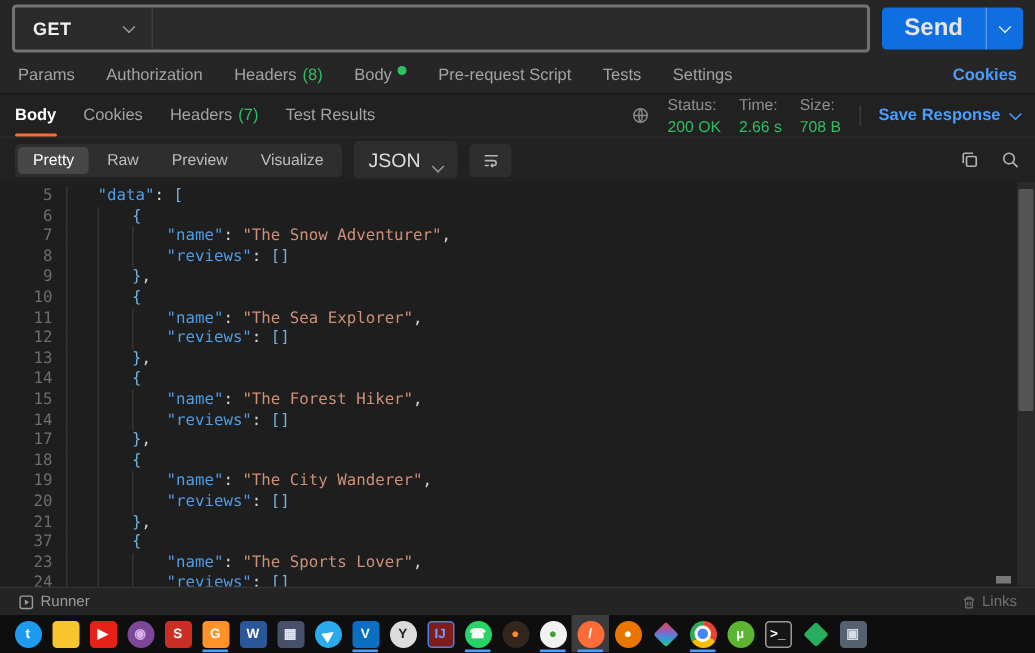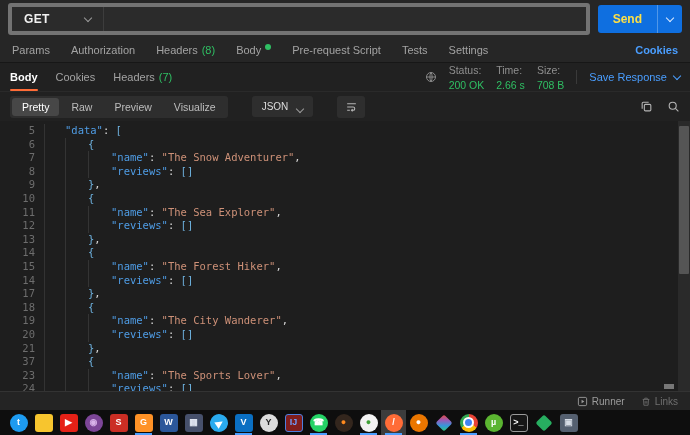--- a/index.html
+++ b/index.html
@@ -2,29 +2,29 @@
 <html><head>
 <meta charset="utf-8">
 <style>
   html,body{margin:0;padding:0;background:#000;}
   .app{width:690px;height:435px;display:flex;flex-direction:column;overflow:hidden;
        background:#212121;color:#ddd;font-family:"Liberation Sans",sans-serif;}
 
   
   .reqbar{height:38px;flex:none;display:flex;align-items:center;padding:0 8px;background:#262626;}
   .urlgroup{flex:1;display:flex;align-items:center;height:32px;background:#2b2b2b;
-            border:4px solid #737373;border-radius:3px;box-sizing:border-box;}
+            border:2px solid #737373;border-radius:3px;box-sizing:border-box;}
   .method{display:flex;align-items:center;justify-content:space-between;width:92px;height:100%;
           padding:0 12px;border-right:1px solid #3d3d3d;box-sizing:border-box;cursor:pointer;}
   .method-label{font-size:12px;font-weight:bold;color:#f2f2f2;letter-spacing:.3px;}
   .url-input{flex:1;background:transparent;border:0;outline:none;color:#e6e6e6;
              font-size:11.5px;padding:0 12px;font-family:"Liberation Sans",sans-serif;}
   .send-btn{margin-left:8px;height:28px;background:#0f6fe0;border-radius:3px;display:flex;
             align-items:center;flex:none;cursor:pointer;}
-  .send-label{padding:0 15px;font-size:12px;font-weight:bold;color:#fde047;}
+  .send-label{padding:0 15px;font-size:16px;font-weight:bold;color:#e5e5e5;}
   .send-divider{width:1px;align-self:stretch;background:rgba(255,255,255,.28);}
   .send-caret{padding:0 9px;display:flex;}
 
   .chev{display:inline-block;width:5px;height:5px;border-right:1.5px solid #9a9a9a;
         border-bottom:1.5px solid #9a9a9a;transform:rotate(45deg);margin-top:-2px;}
   .chev.white{border-color:#dce9ff;}
   .chev.blue{border-color:#4a9eff;}
   .chev.up{transform:rotate(-135deg);margin-top:3px;border-color:#cfcfcf;}
 
   
@@ -40,30 +40,30 @@
             font-size:11px;color:#a3a3a3;border-bottom:1px solid #2a2a2a;}
   .resptabs{display:flex;height:100%;}
   .resptabs .tab{margin-right:18px;display:flex;align-items:center;gap:4px;position:relative;cursor:pointer;}
   .resptabs .tab.active{color:#fff;font-weight:bold;}
   .resptabs .tab.active::after{content:"";position:absolute;left:0;right:0;bottom:0;height:2px;
                                background:#ff6c37;border-radius:1px;}
   .respmeta{margin-left:auto;display:flex;align-items:center;gap:12px;font-size:10.5px;color:#8f8f8f;}
   .metaitem{display:flex;gap:3px;white-space:nowrap;flex-direction:column;}
   .metaval{color:#2fbf63;}
   .meta-divider{width:1px;height:14px;background:#3a3a3a;}
-  .save-response{color:#4a9eff;font-weight:normal;font-size:11px;display:flex;align-items:center;
+  .save-response{color:#4a9eff;font-weight:bold;font-size:11px;display:flex;align-items:center;
                  gap:7px;cursor:pointer;white-space:nowrap;}
 
   
-  .toolbar{height:29px;flex:none;display:flex;align-items:center;padding:0 10px;gap:24px;}
+  .toolbar{height:29px;flex:none;display:flex;align-items:center;padding:0 10px;gap:8px;}
   .segmented{display:flex;background:#2e2e2e;border-radius:3px;padding:2px;gap:2px;}
   .segmented .mode{padding:3px 10px;font-size:10.5px;color:#bdbdbd;border-radius:3px;cursor:pointer;}
   .segmented .mode.active{background:#474747;color:#fff;}
   .format-dd{display:flex;align-items:flex-end;gap:9px;background:#2e2e2e;border-radius:3px;
-             padding:5px 10px;font-size:10px;color:#ddd;cursor:pointer;}
+             padding:5px 10px;font-size:13px;color:#ddd;cursor:pointer;}
   .wrap-btn{background:#2e2e2e;border-radius:3px;width:28px;height:22px;display:flex;
             align-items:center;justify-content:center;cursor:pointer;}
   .toolbar-right{margin-left:auto;display:flex;align-items:center;gap:14px;}
   .icon-btn{display:flex;cursor:pointer;}
 
   
   .codewrap{flex:1;background:#1e1e1e;position:relative;overflow:hidden;
             font-family:"DejaVu Sans Mono",monospace;font-size:10.5px;line-height:13.6px;}
   .codelines{padding-top:3px;}
   .code-line{display:flex;white-space:pre;}
@@ -73,21 +73,21 @@
   .tok-key{color:#4f9de6;}
   .tok-str{color:#ce9178;}
   .tok-punc{color:#d8d8d8;}
   .tok-brace{color:#6fb3e0;}
   .vscroll{position:absolute;top:0;right:0;bottom:0;width:12px;background:#2a2a2a;}
   .vthumb{position:absolute;top:5px;left:1px;width:10px;height:148px;background:#555;border-radius:1px;cursor:pointer;}
   .hthumb{position:absolute;bottom:2px;right:16px;width:10px;height:5px;background:#777;cursor:pointer;}
 
   
   .pfooter{height:18px;flex:none;background:#242424;border-top:1px solid #333;display:flex;
-           align-items:center;justify-content:flex-end;gap:16px;padding:0 12px;font-size:10px;color:#9c9c9c;}
+           align-items:center;justify-content:space-between;gap:16px;padding:0 12px;font-size:10px;color:#9c9c9c;}
   .fitem{display:flex;align-items:center;gap:4px;cursor:pointer;}
   .fitem.dim{color:#6f6f6f;}
 
   
   .taskbar{height:25px;flex:none;background:#0e0e0e;display:flex;align-items:center;padding:0 6px;}
   .tb-item{width:25px;height:25px;display:flex;align-items:center;justify-content:center;
            position:relative;cursor:pointer;flex:none;}
   .tb-item.active::after{content:"";position:absolute;bottom:0;left:4px;right:4px;height:2px;background:#4a9eff;}
   .tb-item.highlighted{background:#3c3c3c;}
   .tb-icon{width:18px;height:18px;display:flex;align-items:center;justify-content:center;
@@ -153,20 +153,23 @@
     <div class="resptabs">
         <div class="tab active">
           <span>Body</span>
         </div>
         <div class="tab">
           <span>Cookies</span>
         </div>
         <div class="tab">
           <span>Headers</span>
           <span class="count">(7)</span>
+        </div>
+        <div class="tab">
+          <span>Test Results</span>
         </div>
       </div>
     <div class="respmeta">
       <span class="icon-btn">
         <svg width="12" height="12" viewBox="0 0 24 24" fill="none" stroke="#8a8a8a" stroke-width="2">
           <circle cx="12" cy="12" r="9"></circle>
             <path d="M3 12h18M12 3c3 3.5 3 14 0 18M12 3c-3 3.5-3 14 0 18"></path>
         </svg>
       </span>
       <span class="metaitem">

